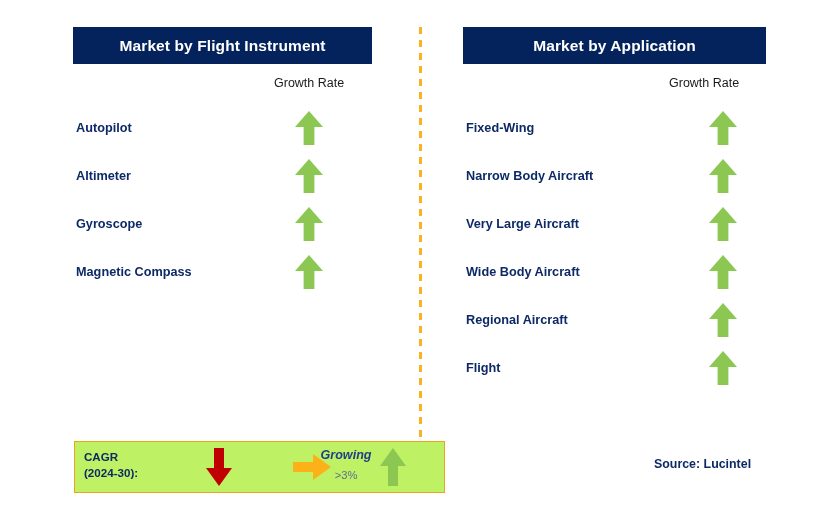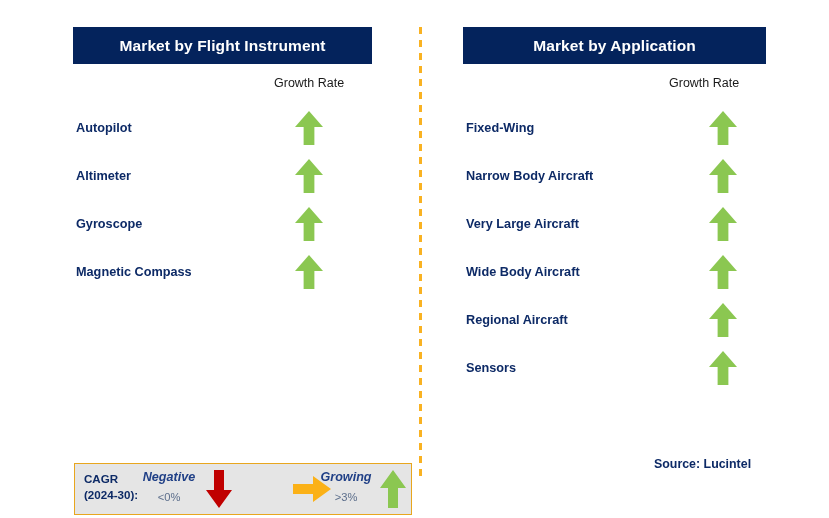--- a/index.html
+++ b/index.html
@@ -106,25 +106,25 @@
     height: 449px;
     background-image: linear-gradient(to bottom, #f9b222 0px, #f9b222 7px, rgba(255,255,255,0) 7px, rgba(255,255,255,0) 13px);
     background-size: 3px 13px;
     background-repeat: repeat-y;
   }
 
   
   #legend {
     position: absolute;
     left: 74px;
-    top: 463px;
-    width: 338px;
+    top: 441px;
+    width: 371px;
     height: 52px;
     border: 1.6px solid #e8a61e;
-    background: #e5e5e5;
+    background: #bef264;
     box-sizing: border-box;
   }
   .legend-inner {
     position: relative;
     width: 100%;
     height: 100%;
   }
   .legend-title {
     position: absolute;
     left: 9px;
@@ -268,41 +268,37 @@
         </div>
         <div class="row">
           <div class="row-label">Regional Aircraft</div>
           <div class="row-arrow">
             <svg class="arrow-svg" viewBox="0 0 26 38" preserveAspectRatio="none">
               <polygon points="13,0 26,18 18,18 18,38 8,38 8,18 0,18" fill="#8bc751"></polygon>
             </svg>
           </div>
         </div>
         <div class="row">
-          <div class="row-label">Sensors</div>
+          <div class="row-label">Flight</div>
           <div class="row-arrow">
             <svg class="arrow-svg" viewBox="0 0 26 38" preserveAspectRatio="none">
               <polygon points="13,0 26,18 18,18 18,38 8,38 8,18 0,18" fill="#8bc751"></polygon>
             </svg>
           </div>
         </div>
       </div>
   </div>
 
   <div id="legend">
     <div class="legend-inner">
       <div class="legend-title">
         <div>CAGR</div>
         <div>(2024-30):</div>
       </div>
 
-      <div class="legend-group" id="legend-group-negative">
-        <div class="legend-word">Negative</div>
-        <div class="legend-range">&lt;0%</div>
-      </div>
       <div class="legend-icon" id="legend-icon-negative">
         <svg class="arrow-svg" viewBox="0 0 26 38" preserveAspectRatio="none" aria-hidden="true">
           <polygon points="8,0 18,0 18,20 26,20 13,38 0,20 8,20" fill="#c00000"></polygon>
         </svg>
       </div>
 
       <div class="legend-icon" id="legend-icon-flat">
         <svg class="arrow-svg" viewBox="0 0 38 26" preserveAspectRatio="none" aria-hidden="true">
           <polygon points="0,8 20,8 20,0 38,13 20,26 20,18 0,18" fill="#fbb117"></polygon>
         </svg>

